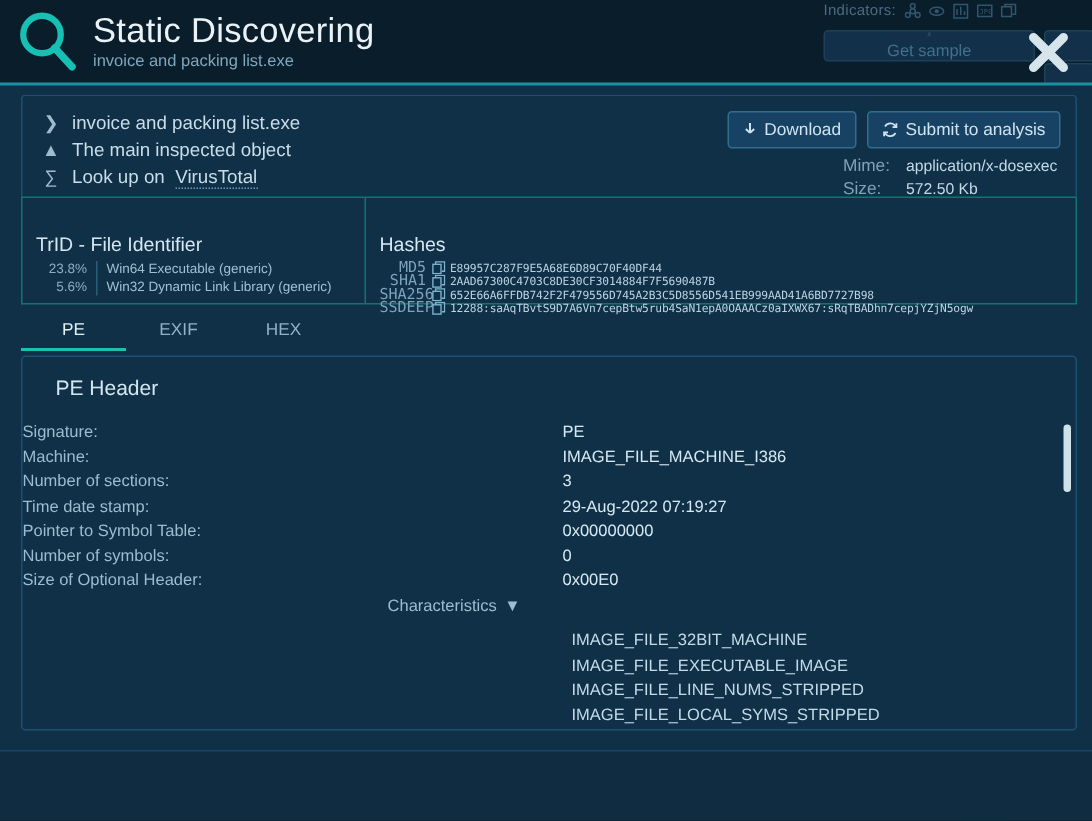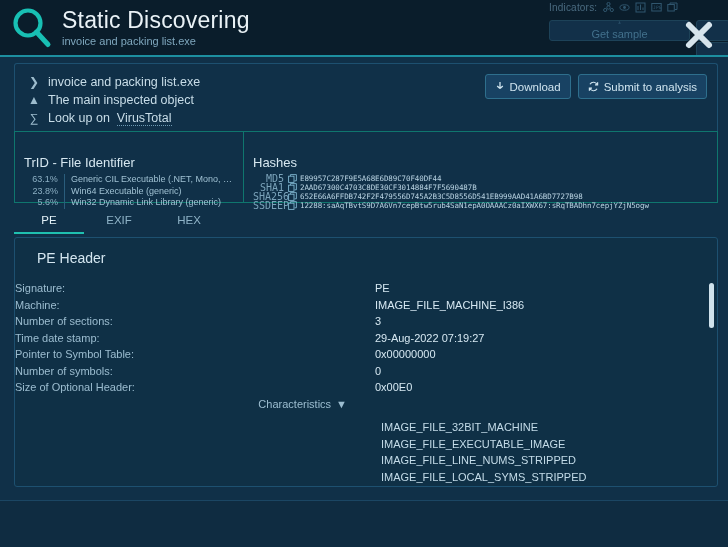--- a/index.html
+++ b/index.html
@@ -455,29 +455,35 @@
         </div>
         <div class="btn-action">
           <svg width="11" height="11" viewBox="0 0 11 11">
               <path d="M9.3 4A4 4 0 0 0 2 3.3M1.7 7A4 4 0 0 0 9 7.7" fill="none" stroke="#cfe4ef" stroke-width="1.2"></path>
               <path d="M9.6 1.2v2.6H7M1.4 9.8V7.2H4" fill="none" stroke="#cfe4ef" stroke-width="1.2"></path>
             </svg>
           <span>Submit to analysis</span>
         </div>
       </div>
 
+      <div class="fi-meta">
+        <div class="fi-meta-row">
+          <span class="mk">Mime:</span>
+          <span class="mv">application/x-dosexec</span>
+        </div>
+        <div class="fi-meta-row">
+          <span class="mk">Size:</span>
+          <span class="mv">572.50 Kb</span>
+        </div>
+      </div>
     </div>
 
     <div class="panels">
       <div class="panel trid">
         <div class="panel-title">TrID - File Identifier</div>
-        <div class="trid-row">
-          <span class="trid-pct">63.1%</span>
-          <span class="trid-name">Generic CIL Executable (.NET, Mono, e...</span>
-        </div>
         <div class="trid-row">
           <span class="trid-pct">23.8%</span>
           <span class="trid-name">Win64 Executable (generic)</span>
         </div>
         <div class="trid-row">
           <span class="trid-pct">5.6%</span>
           <span class="trid-name">Win32 Dynamic Link Library (generic)</span>
         </div>
       </div>
 

